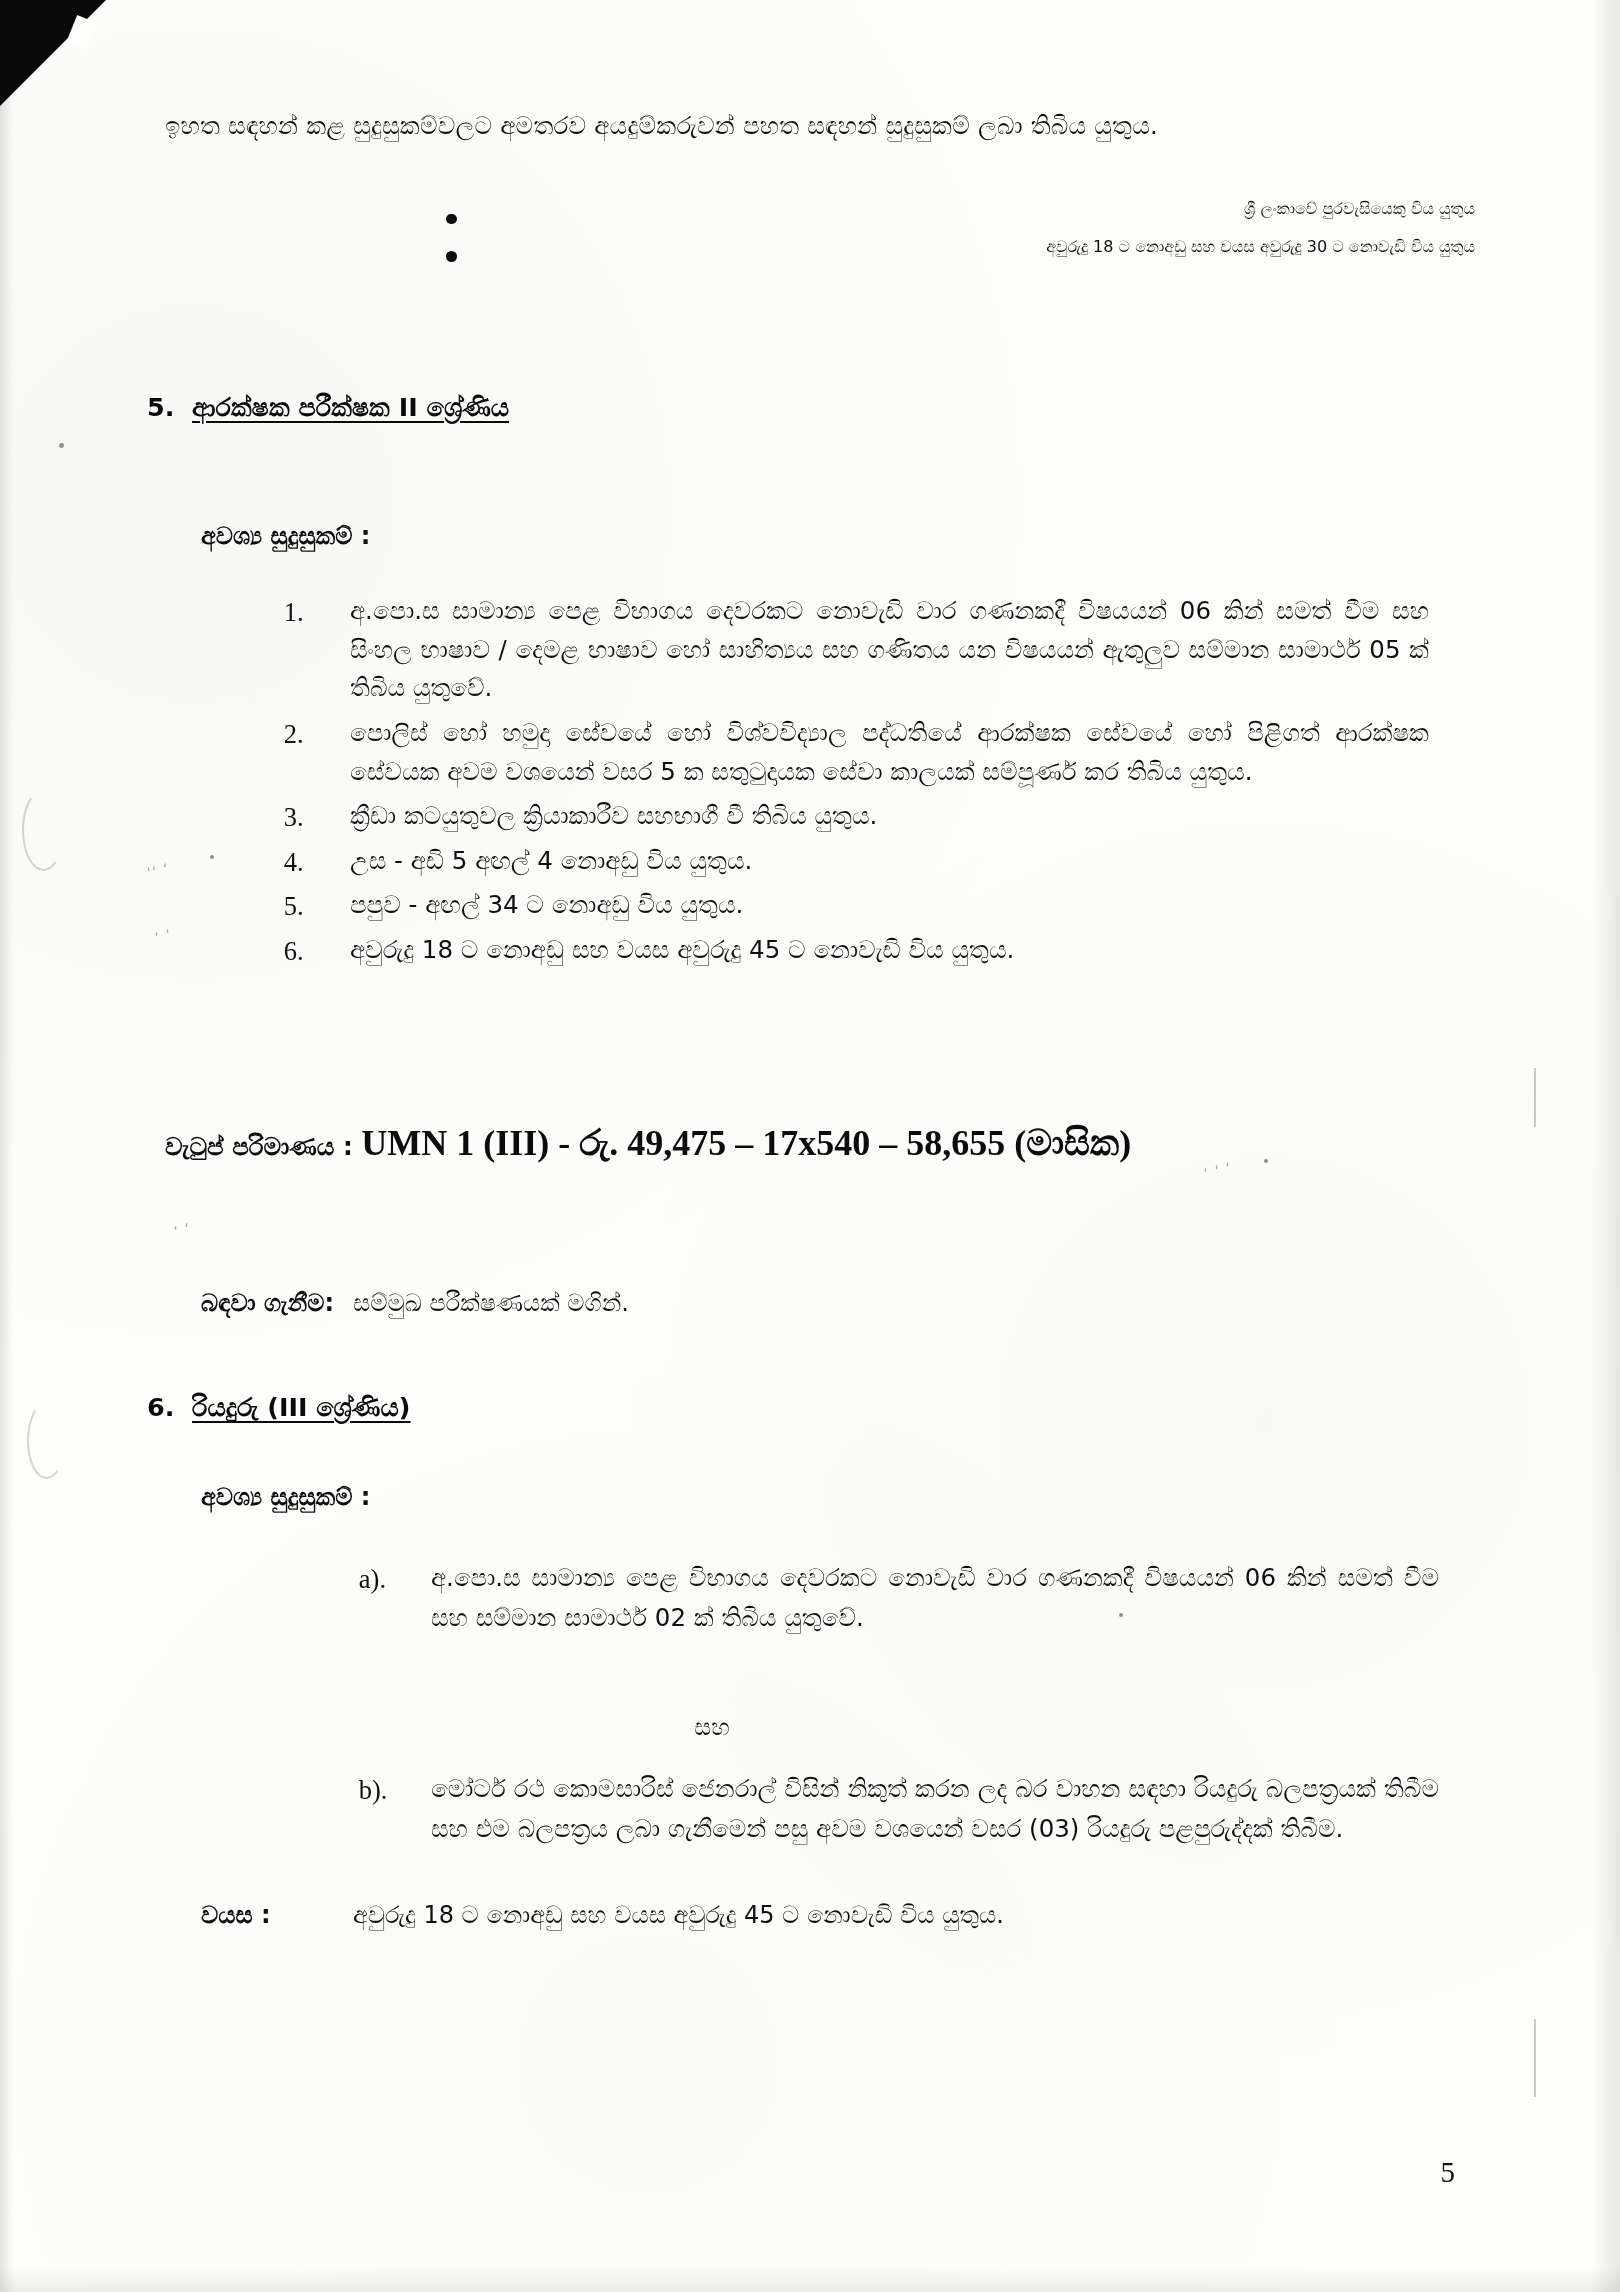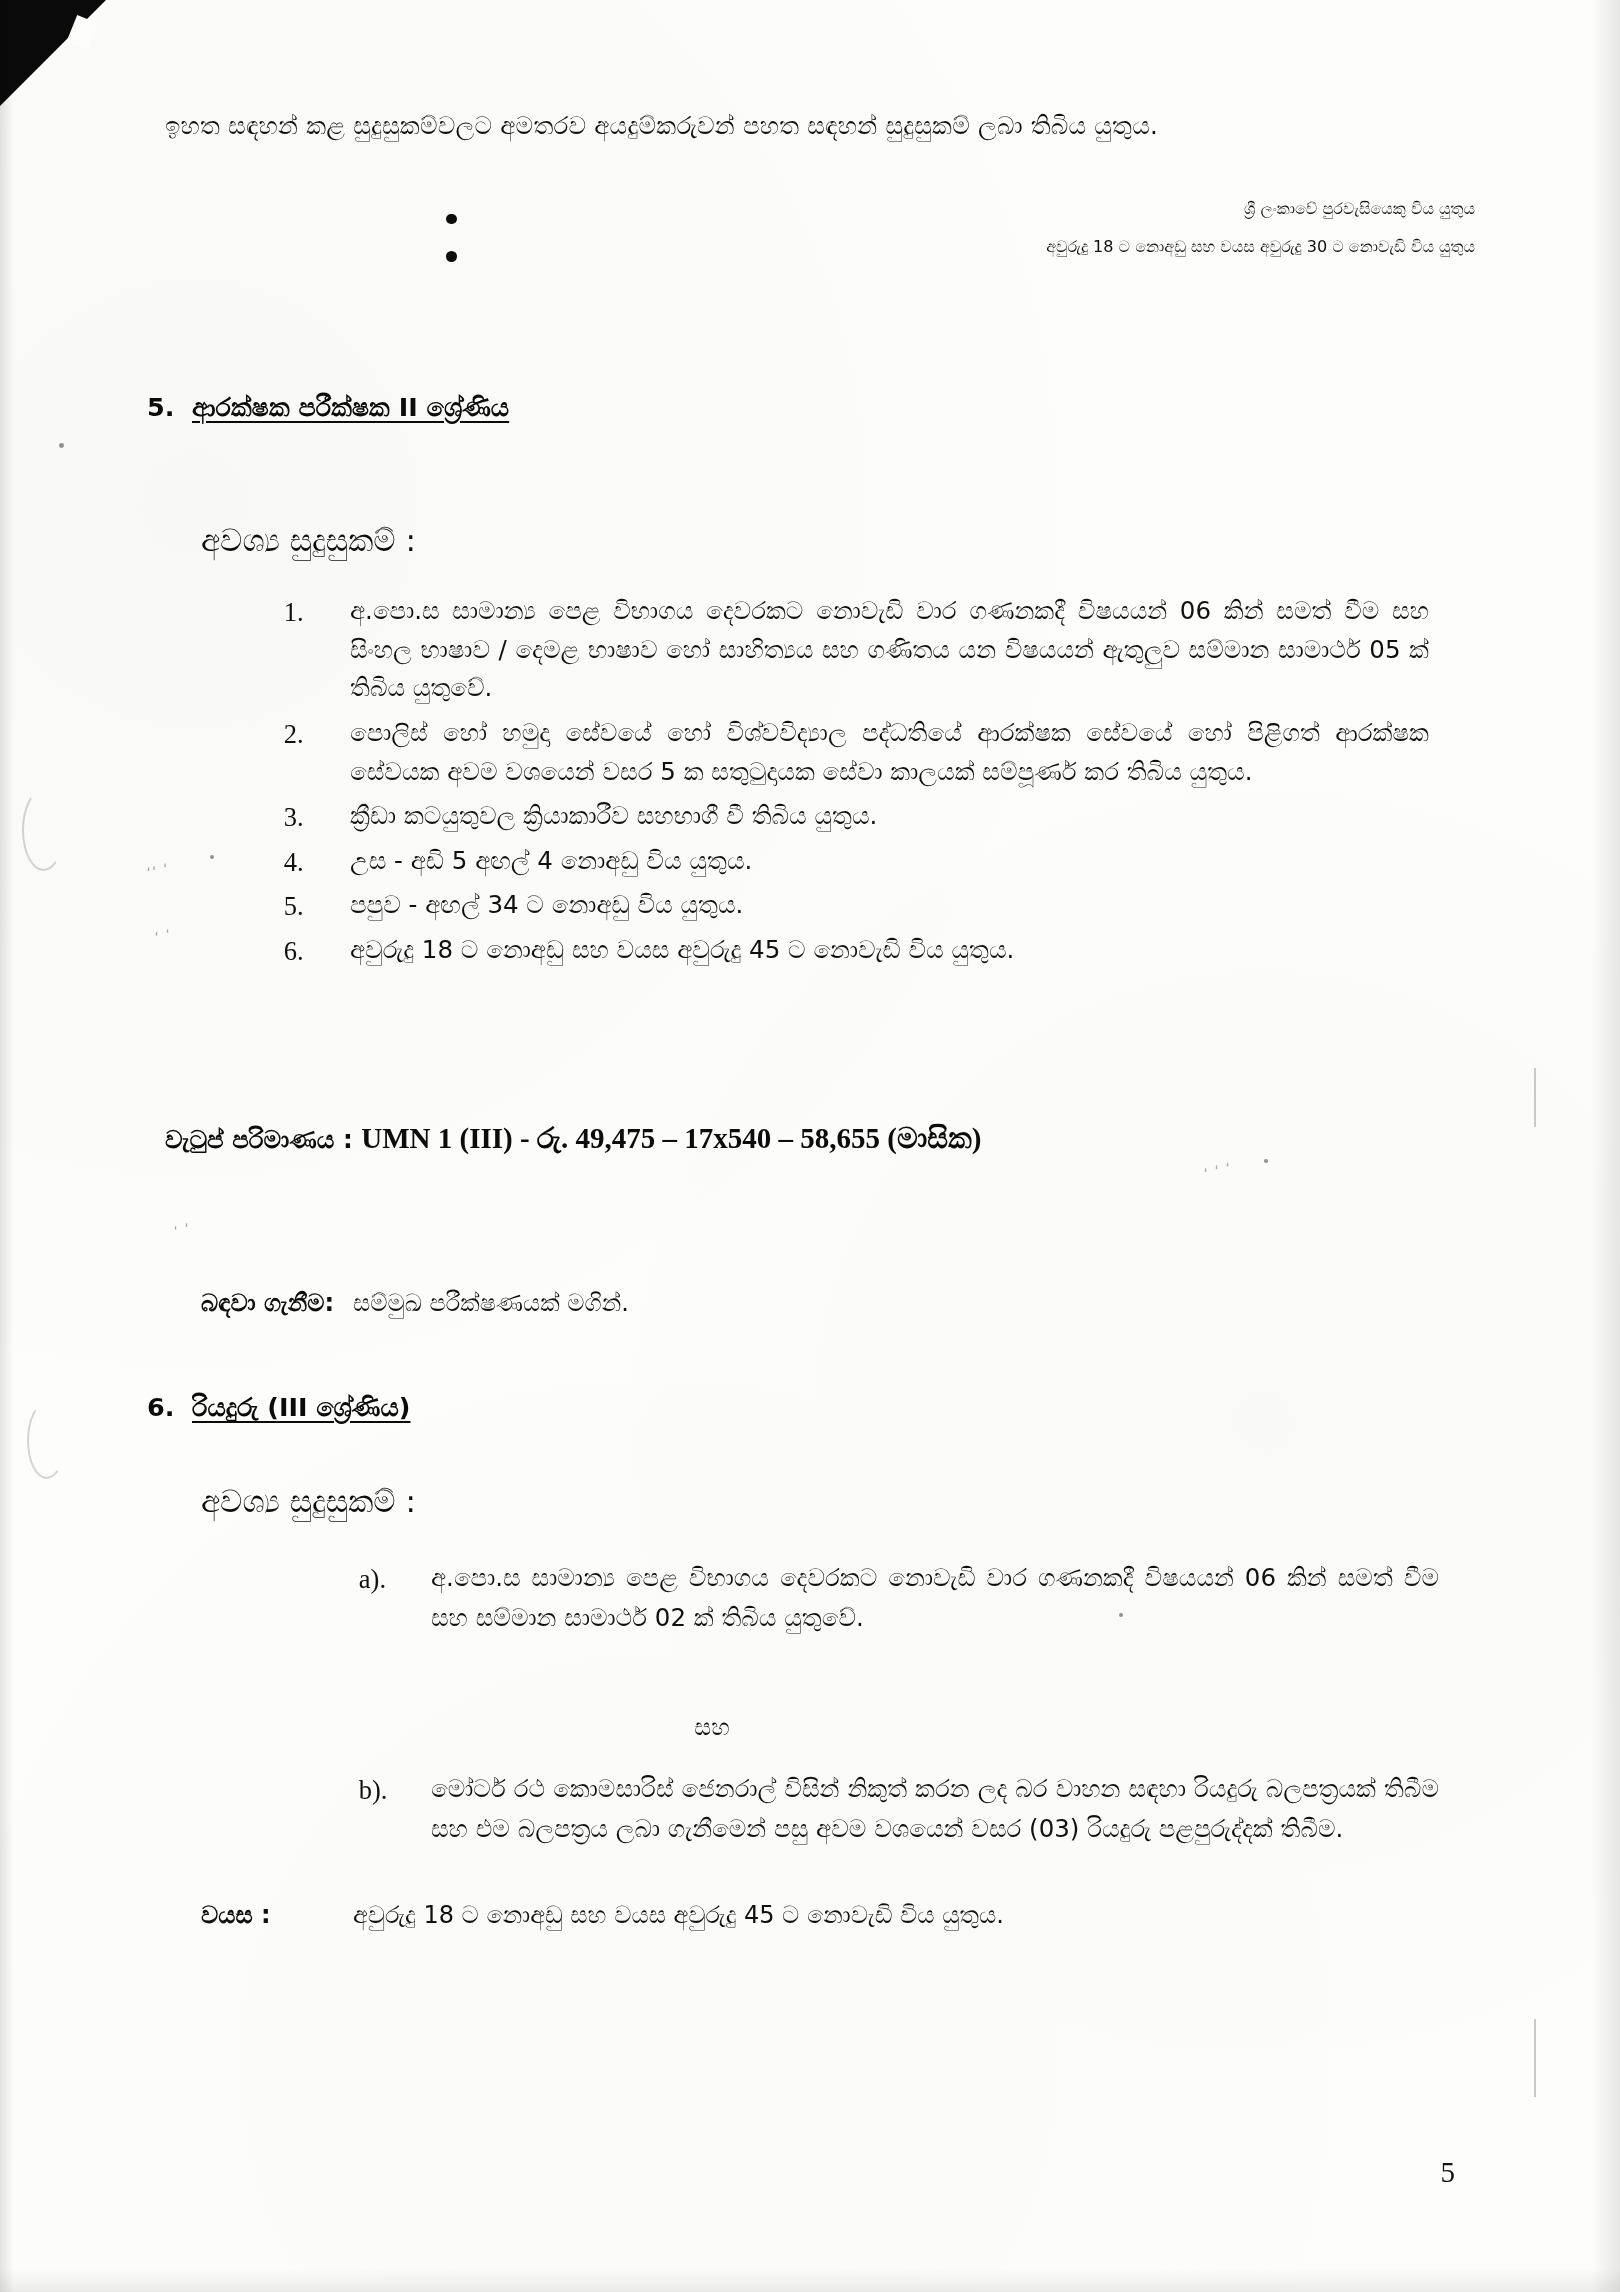--- a/index.html
+++ b/index.html
@@ -163,22 +163,22 @@
     width: 45px;
     flex: none;
   }
   .section-title {
     text-decoration: underline;
     text-underline-offset: 4.9px;
   }
 
   .label-line {
     position: absolute;
-    font-size: 31px;
-    font-weight: normal;
+    font-size: 24px;
+    font-weight: bold;
     color: #0e0e0e;
   }
 
   .num-list {
     position: absolute;
     margin: 0;
     padding: 0;
     list-style: none;
     width: 1157px;
   }
@@ -232,21 +232,21 @@
     width: 1215px;
   }
   .salary-main {
     font-size: 24.5px;
     font-weight: bold;
     color: #0c0c0c;
     white-space: nowrap;
   }
   .salary-main .scale {
     font-family: "Liberation Serif", "DejaVu Serif", serif;
-    font-size: 29px;
+    font-size: 36px;
     font-weight: bold;
   }
   .salary-note {
     margin-top: 13.7px;
     margin-left: 230px;
     font-size: 24.5px;
     line-height: 1.62;
     color: #101010;
     width: 941px;
   }

